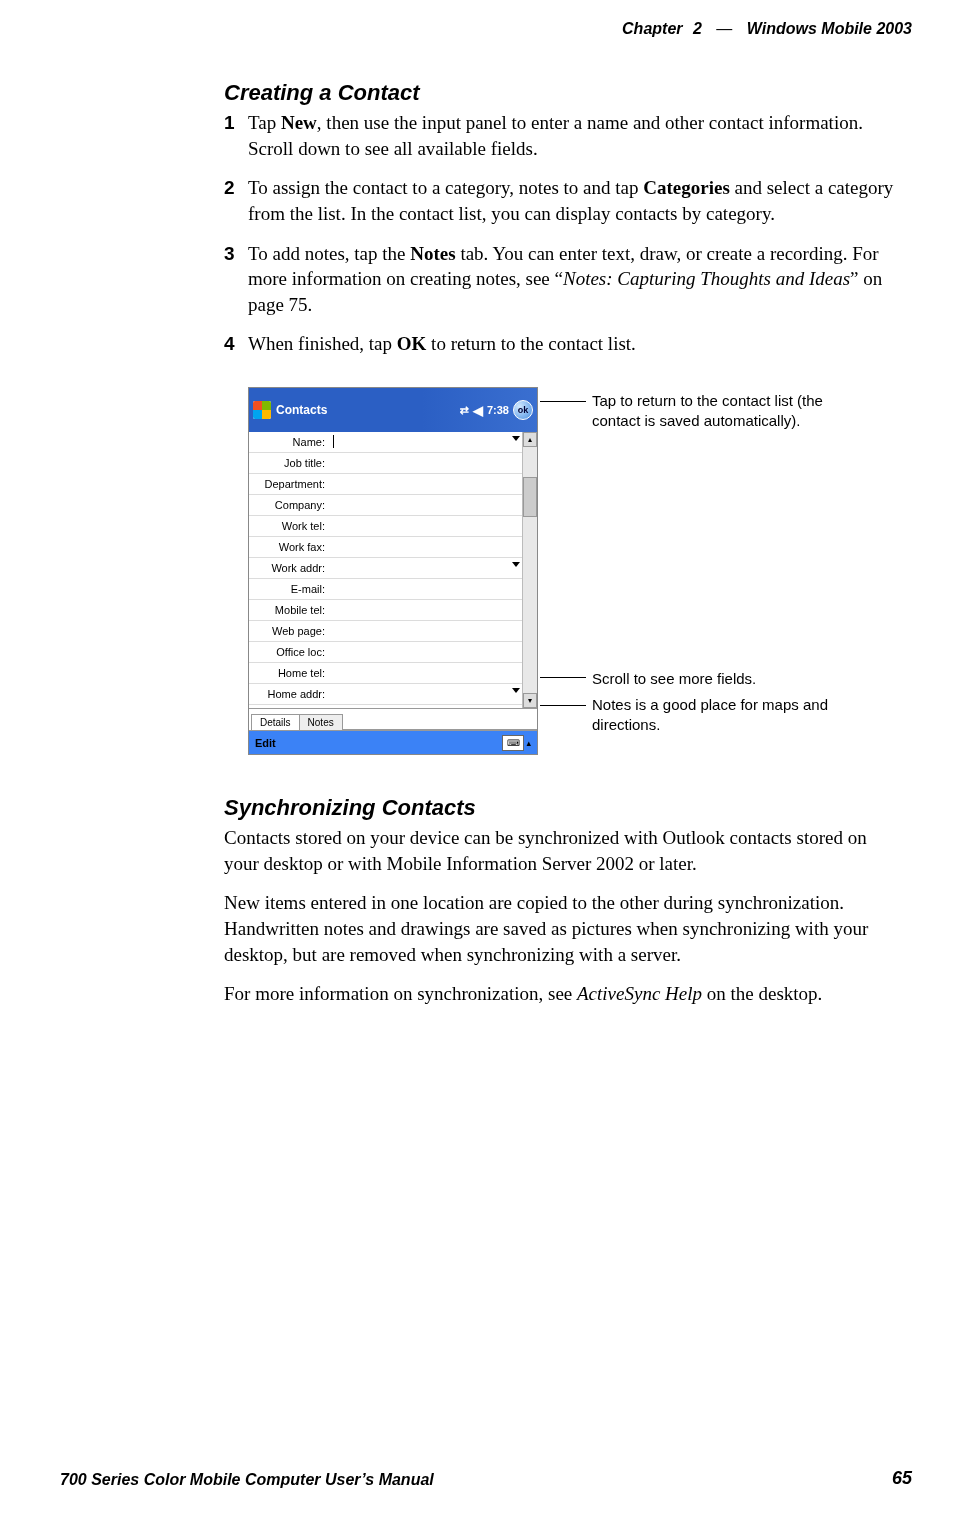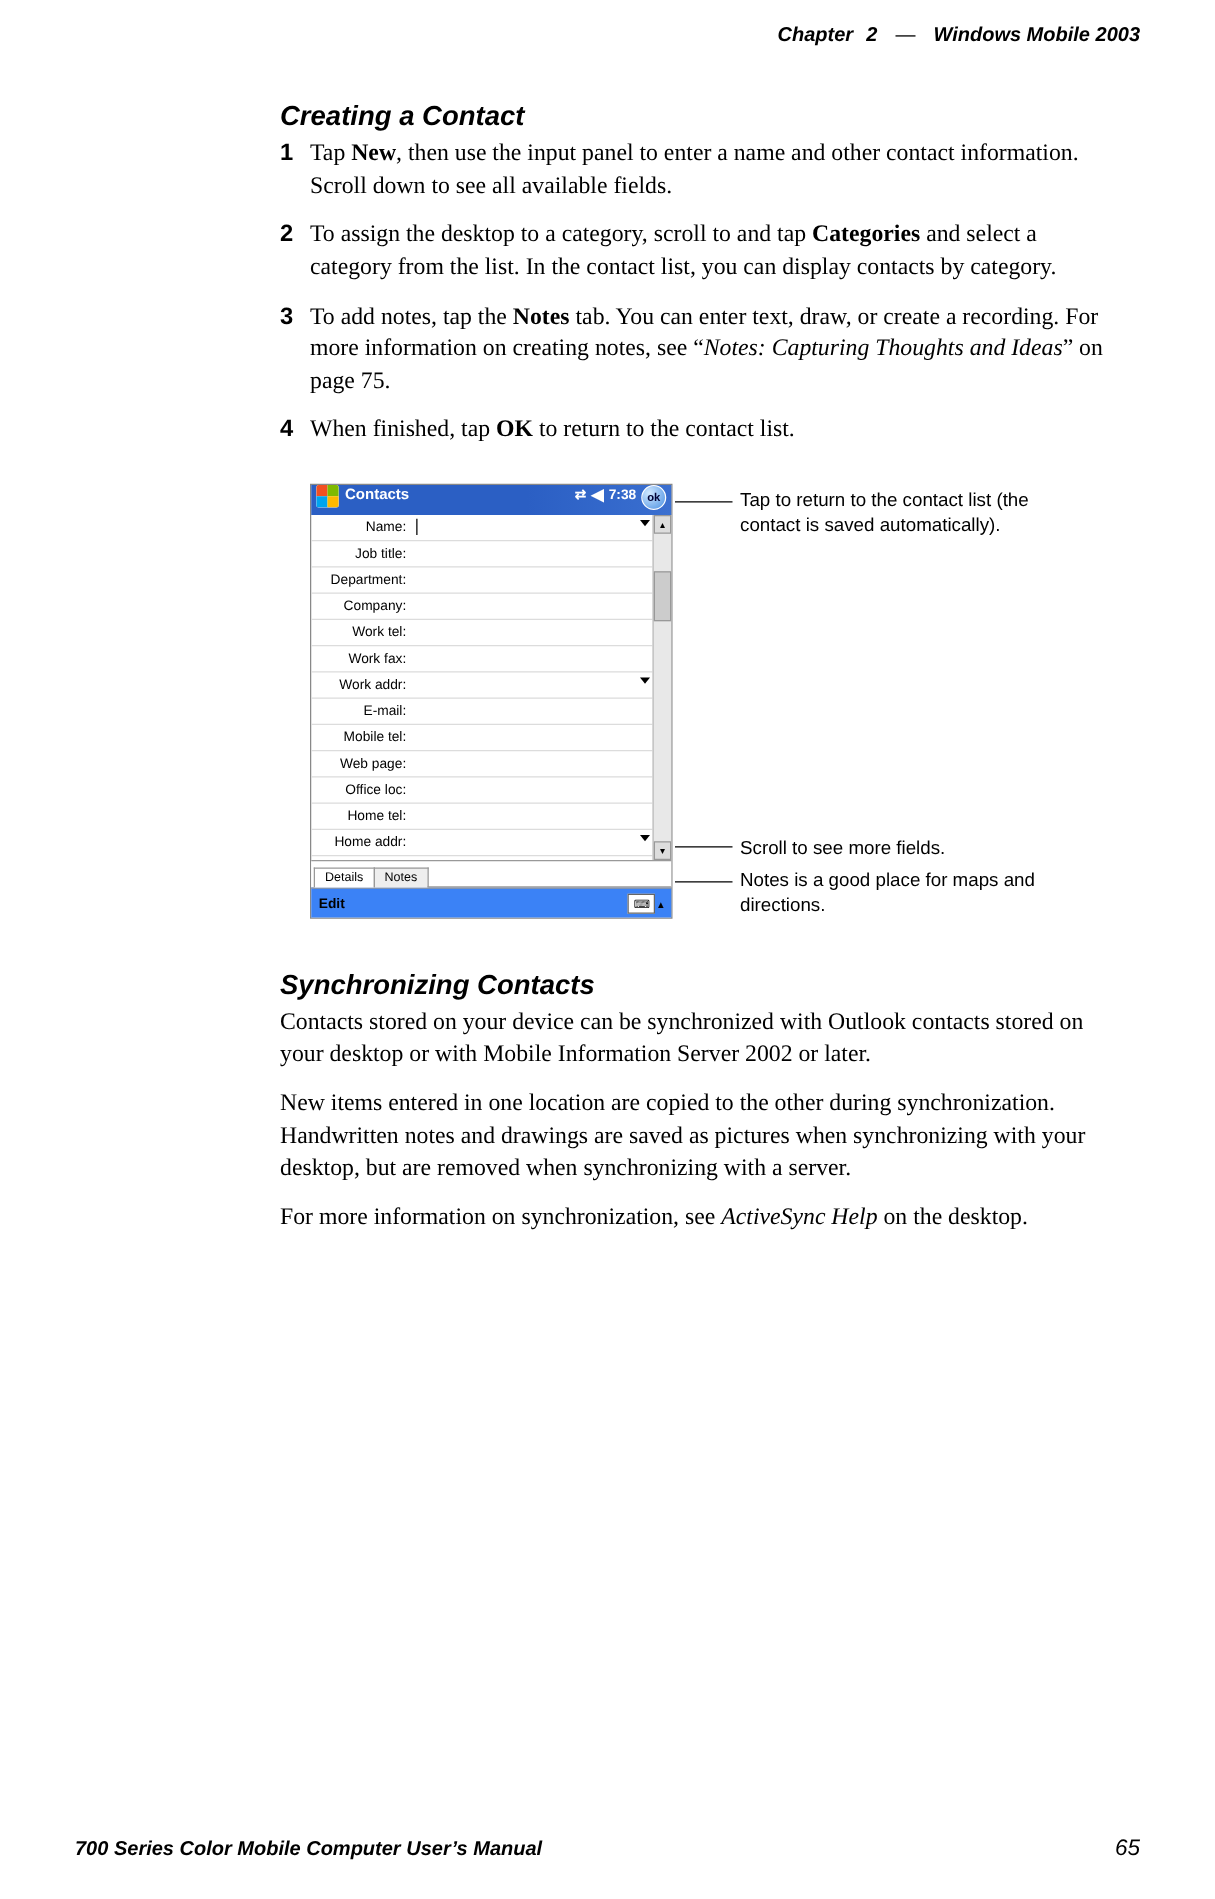--- a/index.html
+++ b/index.html
@@ -61,25 +61,25 @@
     }
     
     .pda {
       width: 290px;
       background: #fff;
       border: 1px solid #888;
       font-family: Tahoma, Arial, sans-serif;
       font-size: 12px;
     }
     .pda-titlebar {
-      height: 24px;
+      height: 44px;
       background: linear-gradient(to right, #2b5fc4, #2b5fc4 60%, #3a6fd0);
       color: #fff;
       display: flex;
-      align-items: flex-start;
+      align-items: center;
       padding: 0 4px;
       font-weight: bold;
     }
     .winflag {
       width: 18px; height: 18px; margin-right: 5px;
       background: #fff; border-radius: 2px; display: inline-flex;
       flex-wrap: wrap; overflow: hidden;
     }
     .winflag span { width: 9px; height: 9px; }
     .wf1{background:#f25022}.wf2{background:#7fba00}.wf3{background:#00a4ef}.wf4{background:#ffb900}
@@ -157,21 +157,21 @@
     }
     .co-text { position: absolute; line-height: 1.3; }
     .footer-left {
       position: absolute; bottom: 30px; left: 60px;
       font-family: Verdana, Arial, sans-serif;
       font-size: 16px; font-weight: bold; font-style: italic;
     }
     .footer-right {
       position: absolute; bottom: 30px; right: 60px;
       font-family: Verdana, Arial, sans-serif;
-      font-size: 18px; font-weight: normal; font-style: italic;
+      font-size: 18px; font-weight: bold; font-style: italic;
     }
     .sync-section { margin-top: 0; }
   </style>
 </head>
 <body>
 
 <div class="header-right">
   <span>Chapter</span>
   <span style="margin-left:6px">2</span>
   <span class="dash">—</span>
@@ -184,21 +184,21 @@
   <div class="step">
     <div class="step-num">1</div>
     <div class="step-body">
       <span>Tap </span><span class="bold">New</span><span>, then use the input panel to enter a name and other contact information. Scroll down to see all available fields.</span>
     </div>
   </div>
 
   <div class="step">
     <div class="step-num">2</div>
     <div class="step-body">
-      <span>To assign the desktop to a category, scroll to and tap </span><span class="bold">Categories</span><span> and select a category from the list. In the contact list, you can display contacts by category.</span>
+      <span>To assign the contact to a category, notes to and tap </span><span class="bold">Categories</span><span> and select a category from the list. In the contact list, you can display contacts by category.</span>
     </div>
   </div>
 
   <div class="step">
     <div class="step-num">3</div>
     <div class="step-body">
       <span>To add notes, tap the </span><span class="bold">Notes</span><span> tab. You can enter text, draw, or create a recording. For more information on creating notes, see “</span><span class="italic">Notes: Capturing Thoughts and Ideas</span><span>” on page 75.</span>
     </div>
   </div>
 

